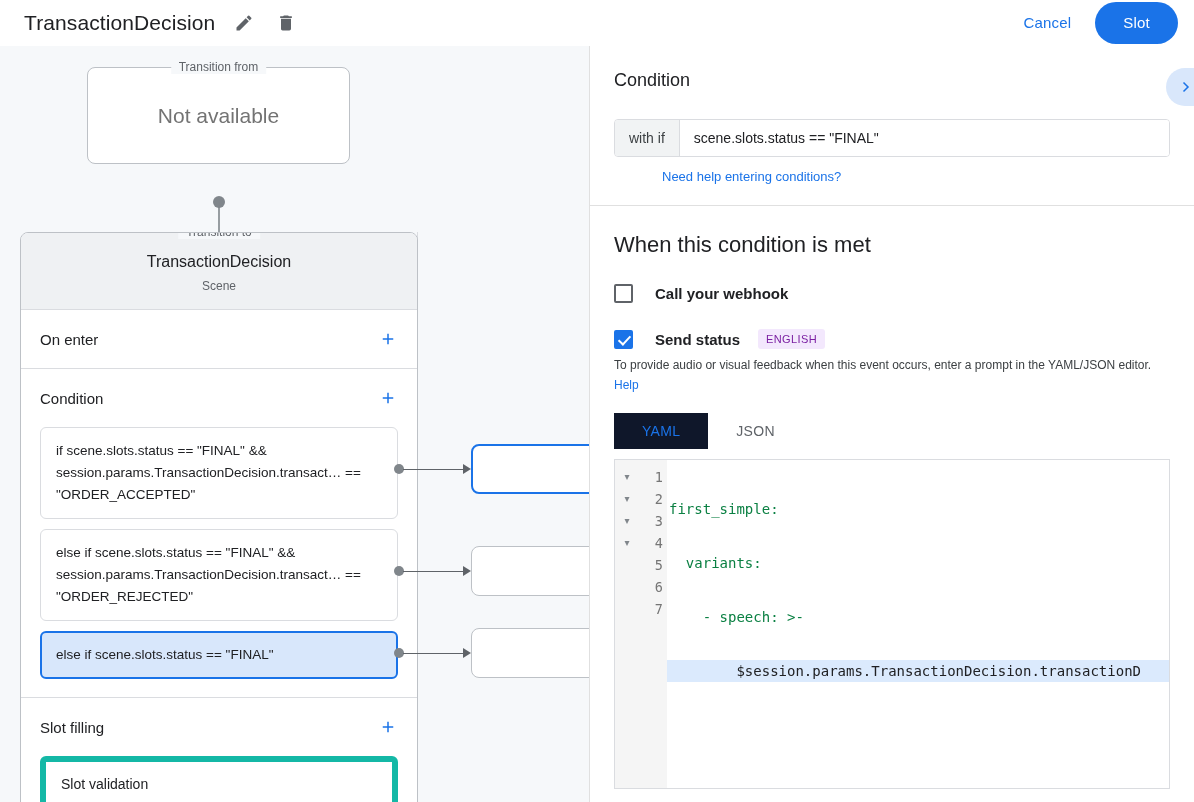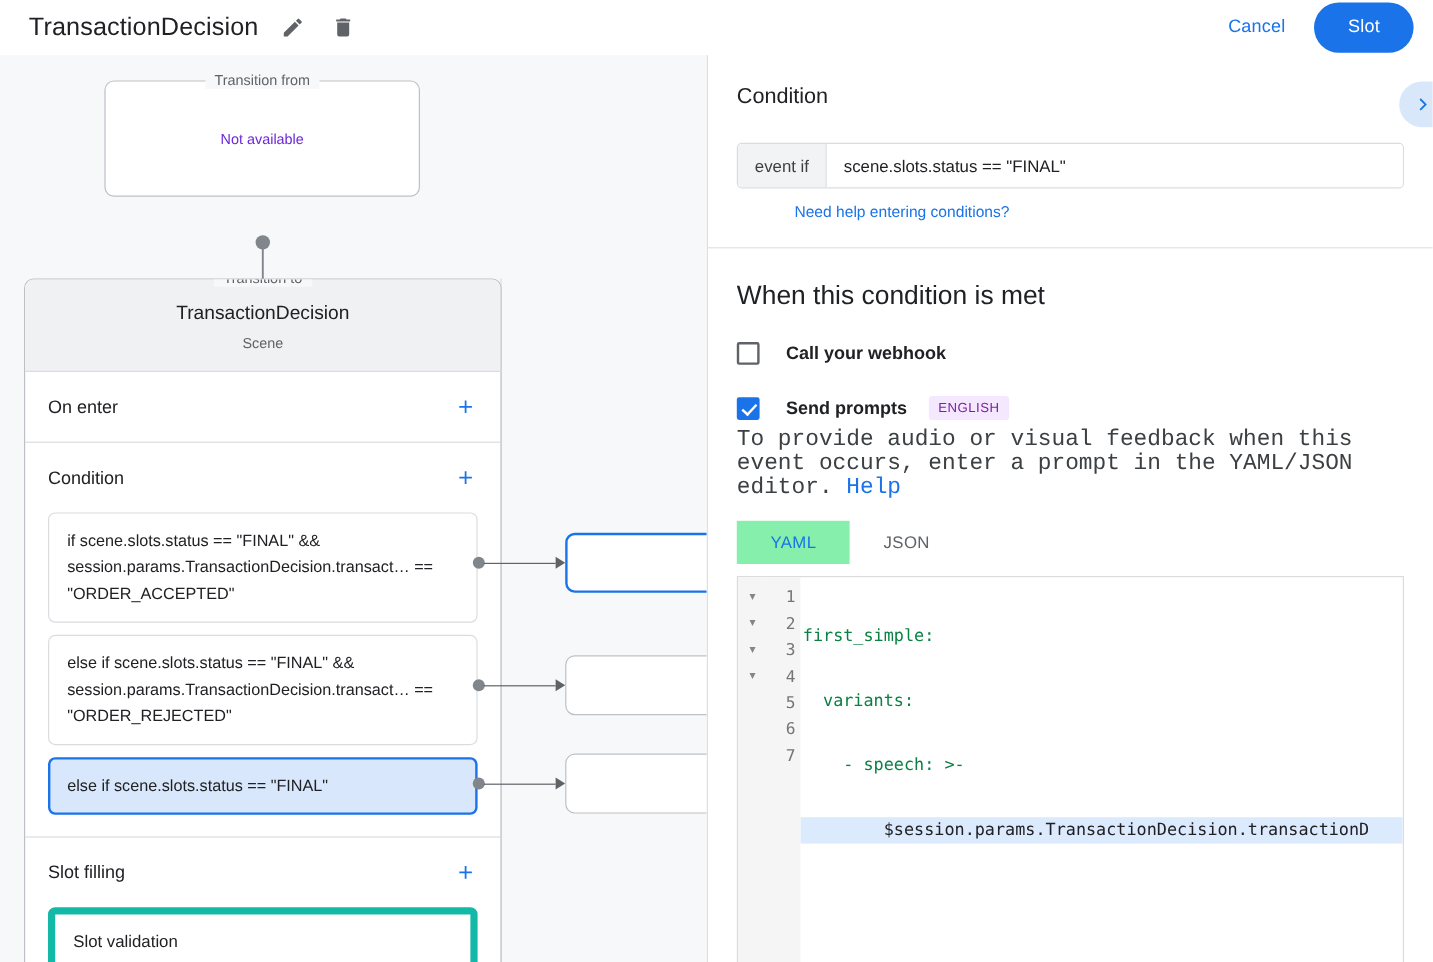--- a/index.html
+++ b/index.html
@@ -54,21 +54,21 @@
     position: absolute; top: -8px; left: 50%; transform: translateX(-50%);
     background: #f6f8fa; padding: 0 8px; font-size: 12px; color: #5f6368;
     white-space: nowrap;
   }
 
   
   #trans-from {
     left: 87px; top: 21px; width: 263px; height: 97px;
     display: flex; align-items: center; justify-content: center;
   }
-  #trans-from .tf-text { font-size: 12px; color: #6d28d9; }
+  #trans-from .tf-text { font-size: 21px; color: #737373; }
 
   
   .arrow-wrap { position: absolute; left: 211px; top: 148px; width: 16px; height: 78px; }
 
   
   #scene-card {
     position: absolute; left: 20px; top: 186px; width: 398px;
     border: 1px solid #bdc1c6; border-radius: 8px; background: #fff; overflow: hidden;
   }
   #scene-card .fieldset-legend { top: -8px; }
@@ -164,29 +164,29 @@
   .chk.checked { background: #1a73e8; border-color: #1a73e8; position: relative; }
   .chk.checked::after {
     content: ""; position: absolute; left: 4.5px; top: 1px; width: 5px; height: 10px;
     border: solid #fff; border-width: 0 2px 2px 0; transform: rotate(43deg);
   }
   .chk-label { margin-left: 22px; font-size: 15px; color: #202124; font-weight: bold; }
   .lang-badge {
     margin-left: 18px; background: #f3e8fd; color: #7b1fa2; font-size: 11px;
     letter-spacing: .4px; padding: 4px 8px; border-radius: 3px;
   }
-  .desc { font-size: 19px; color: #3c4043; line-height: 20px; margin: -8px 0 18px 0; max-width: 556px; font-family: Liberation Mono, monospace; }
+  .desc { font-size: 12px; color: #3c4043; line-height: 20px; margin: -8px 0 18px 0; max-width: 556px; }
   .desc a { color: #1a73e8; text-decoration: none; cursor: pointer; }
 
   .tabs { display: flex; margin-bottom: 10px; }
   .tab {
     font-size: 14px; padding: 10px 28px; cursor: pointer; color: #5f6368;
     background: transparent; border: none; font-family: inherit; letter-spacing: .3px;
   }
-  .tab.active { background: #86efac; color: #1a73e8; }
+  .tab.active { background: #0f172a; color: #1a73e8; }
 
   .editor {
     border: 1px solid #dadce0; background: #fff; height: 330px;
     display: flex; overflow: hidden; position: relative;
   }
   .ed-fold {
     width: 24px; background: #f5f5f5; padding-top: 6px; flex: 0 0 auto;
   }
   .ed-fold div {
     height: 22px; font-size: 10px; color: #80868b; text-align: center; line-height: 22px;
@@ -325,37 +325,37 @@
     <div class="rp-section rp-top">
       <h2 class="rp-title">Condition</h2>
 
       <button class="expand-btn">
         <svg width="18" height="18" viewBox="0 0 24 24">
             <path fill="#1a73e8" d="M9.3 6.7 14.6 12l-5.3 5.3 1.4 1.4L17.4 12l-6.7-6.7z"></path>
           </svg>
       </button>
 
       <div class="cond-row">
-        <div class="cond-prefix">event if</div>
+        <div class="cond-prefix">with if</div>
         <input class="cond-input" type="text" value="scene.slots.status == &quot;FINAL&quot;" style="">
       </div>
       <a class="help-link">Need help entering conditions?</a>
     </div>
 
     <div class="rp-section rp-body">
       <h3 class="rp-sub">When this condition is met</h3>
 
       <div class="chk-row">
         <div class="chk"></div>
         <span class="chk-label">Call your webhook</span>
       </div>
 
       <div class="chk-row" style="margin-bottom:14px;">
         <div class="chk checked"></div>
-        <span class="chk-label">Send prompts</span>
+        <span class="chk-label">Send status</span>
         <span class="lang-badge">ENGLISH</span>
       </div>
 
       <p class="desc">
         <span>To provide audio or visual feedback when this event occurs, enter a prompt in the YAML/JSON editor. </span><a>Help</a>
       </p>
 
       <div class="tabs">
         <button class="tab active">YAML</button>
         <button class="tab">JSON</button>

